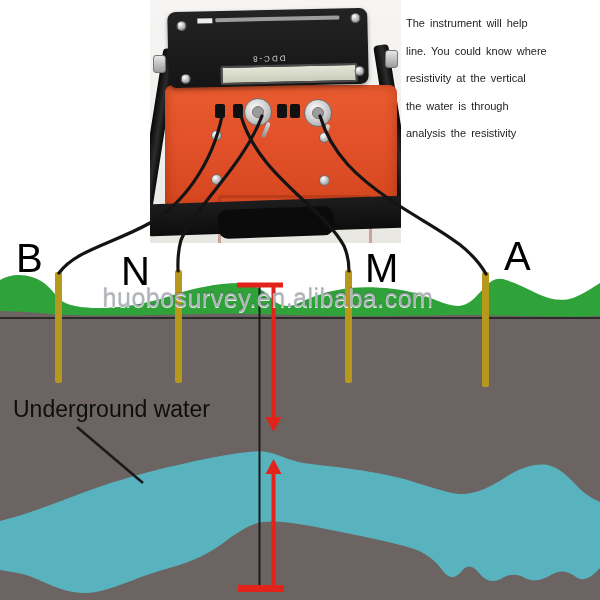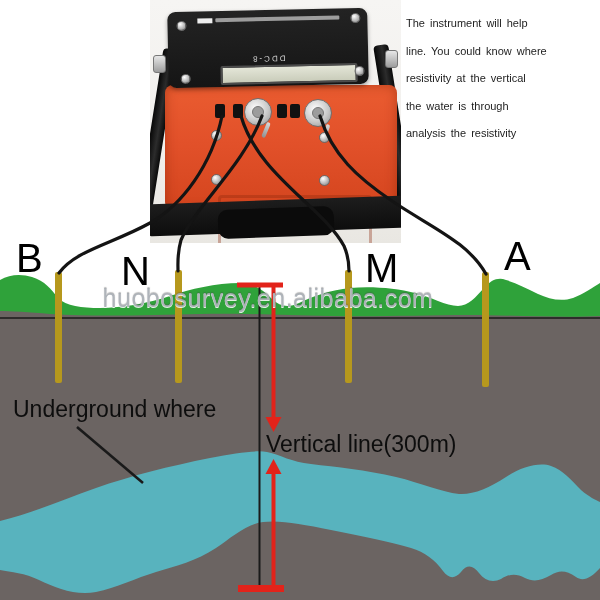--- a/index.html
+++ b/index.html
@@ -179,22 +179,21 @@
     </g>
   </svg>
 
   <div class="watermark">huobosurvey.en.alibaba.com</div>
 
   <div class="elabel el-b">B</div>
   <div class="elabel el-n">N</div>
   <div class="elabel el-m">M</div>
   <div class="elabel el-a">A</div>
 
-  <div class="ugw">Underground where</div>
-  <div class="vlabel">Vertical line(300m)</div>
+  <div class="ugw">Underground water</div>
 
   <div class="desc">
     <div>The instrument will help</div>
     <div>line. You could know where</div>
     <div>resistivity at the vertical</div>
     <div>the water is through</div>
     <div>analysis the resistivity</div>
   </div>
 
 </div>

